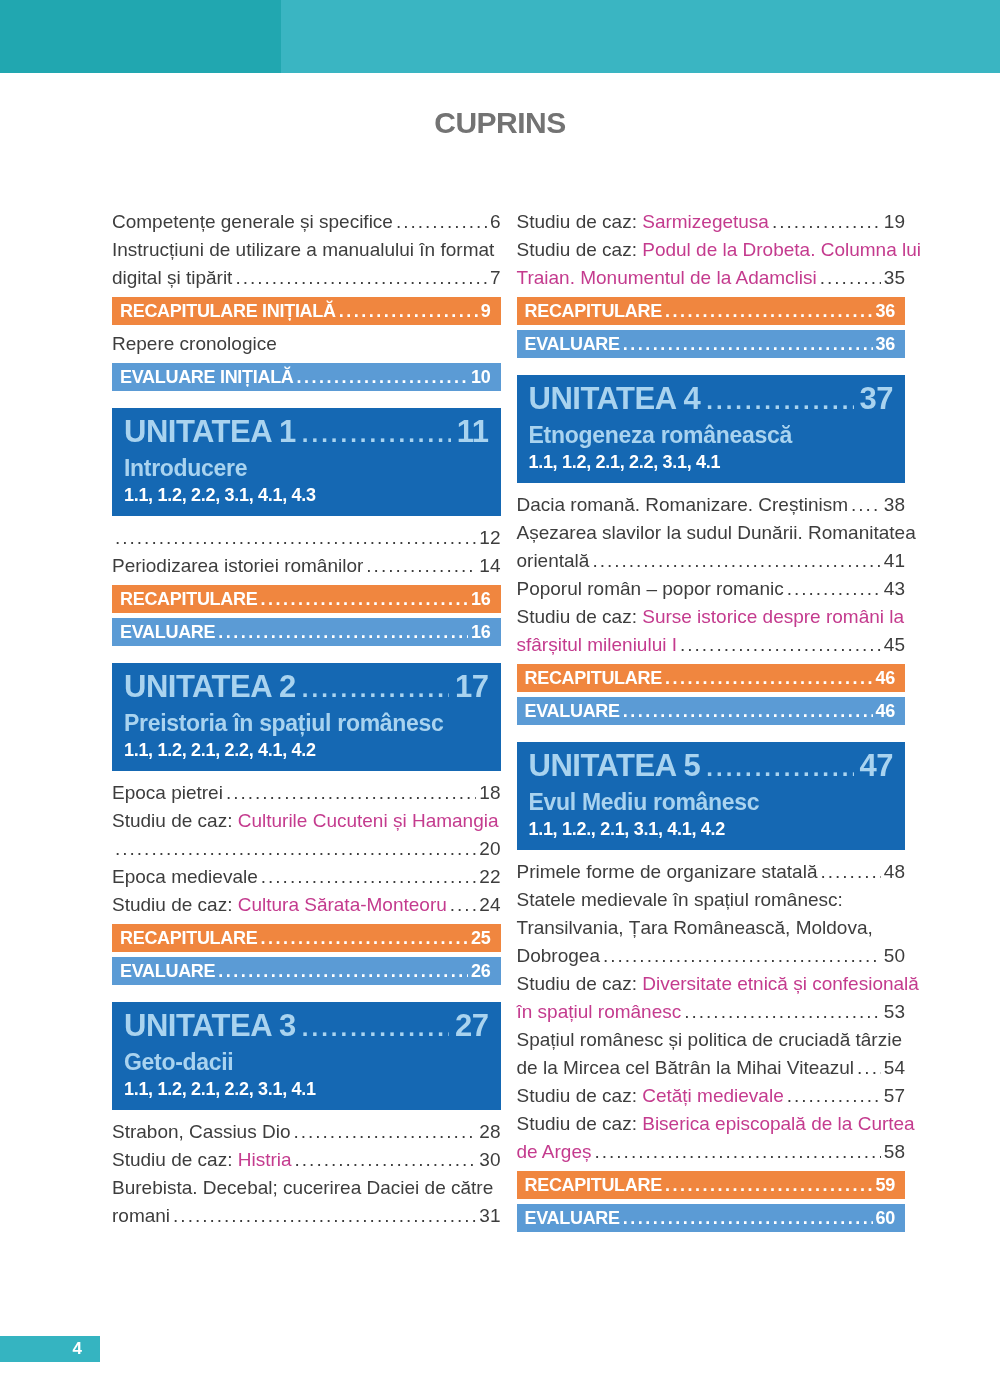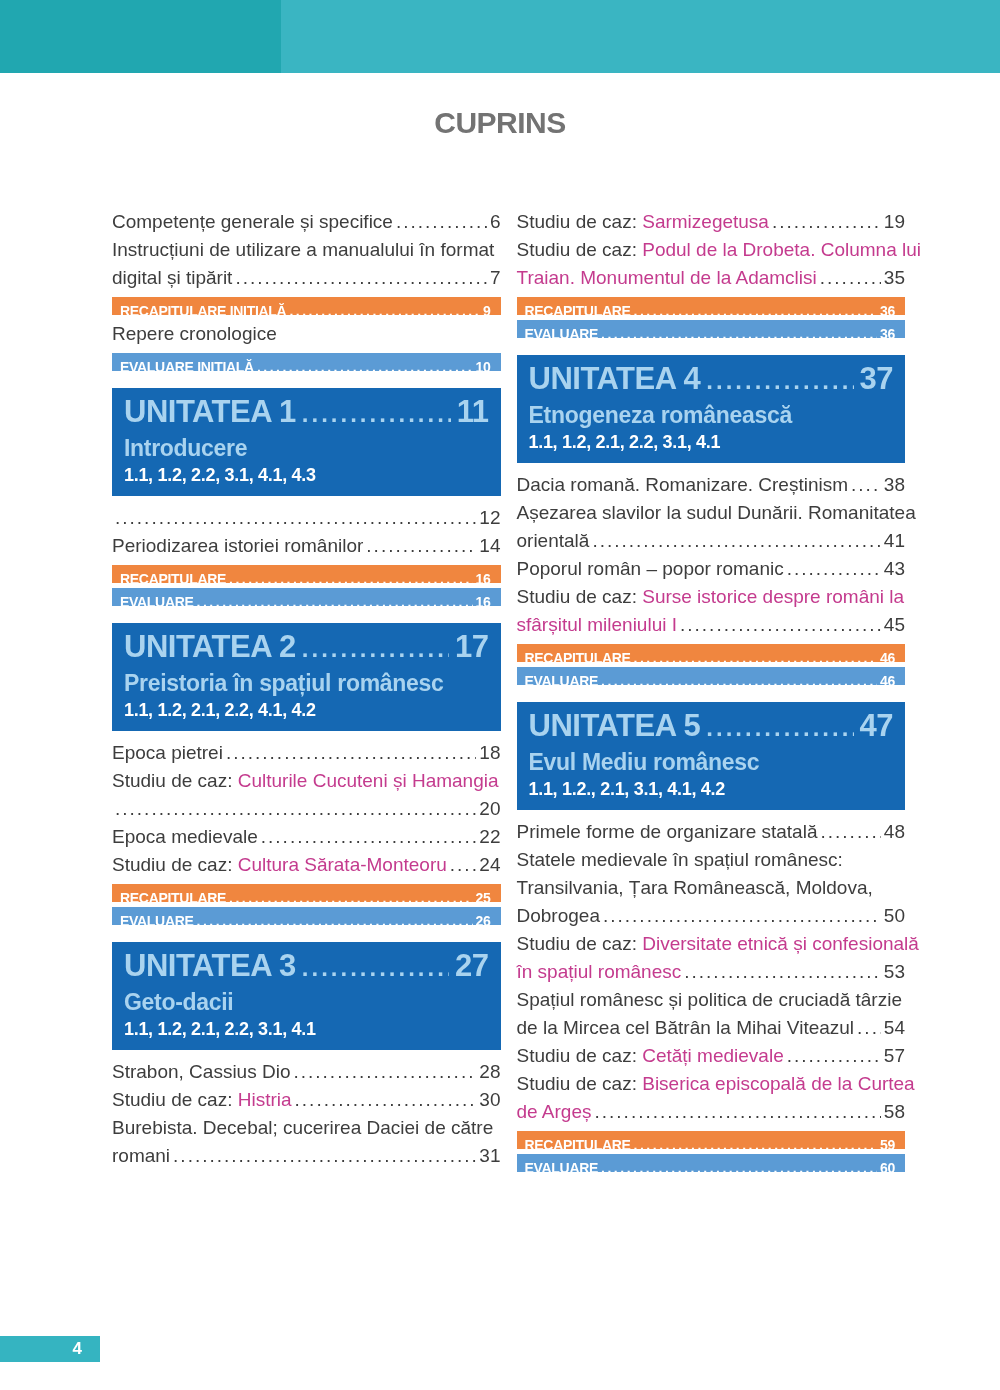--- a/index.html
+++ b/index.html
@@ -52,27 +52,27 @@
     letter-spacing: 2px;
     margin: 0 3px;
     min-width: 0;
   }
   .pg { white-space: nowrap; }
 
   
   .bar {
     display: flex;
     align-items: baseline;
-    height: 18px;
+    height: 28px;
     line-height: 28px;
     margin: 5px 0;
     padding: 0 10px 0 8px;
     color: #ffffff;
     font-weight: 700;
-    font-size: 14px;
+    font-size: 18px;
     letter-spacing: -0.3px;
   }
   .bar.recap { background: #f0863f; }
   .bar.eval  { background: #5b9bd5; }
   .bar .leader { letter-spacing: 2.5px; }
 
   
   .unit {
     background: #1568b3;
     margin: 17px 0 8px;

